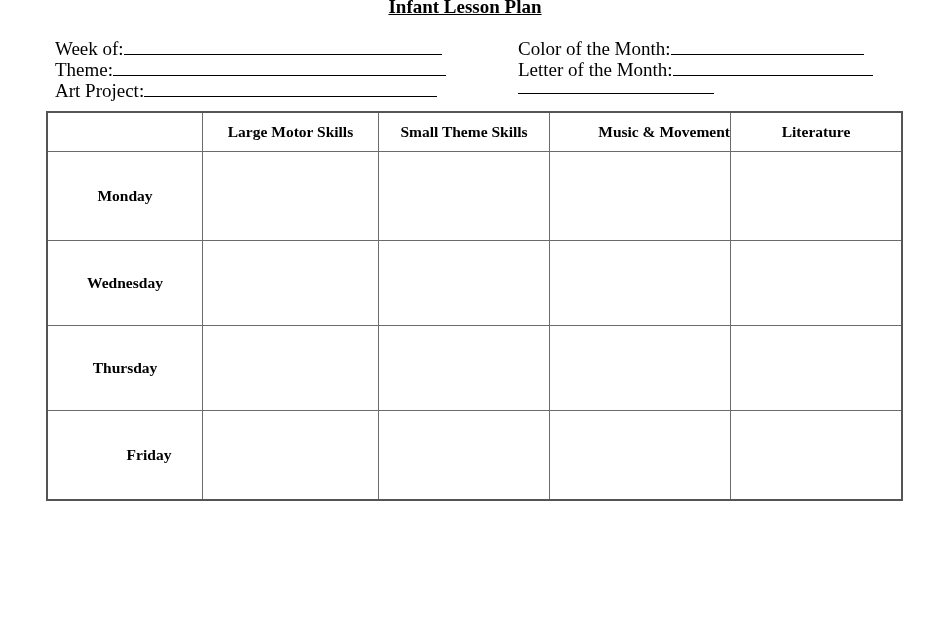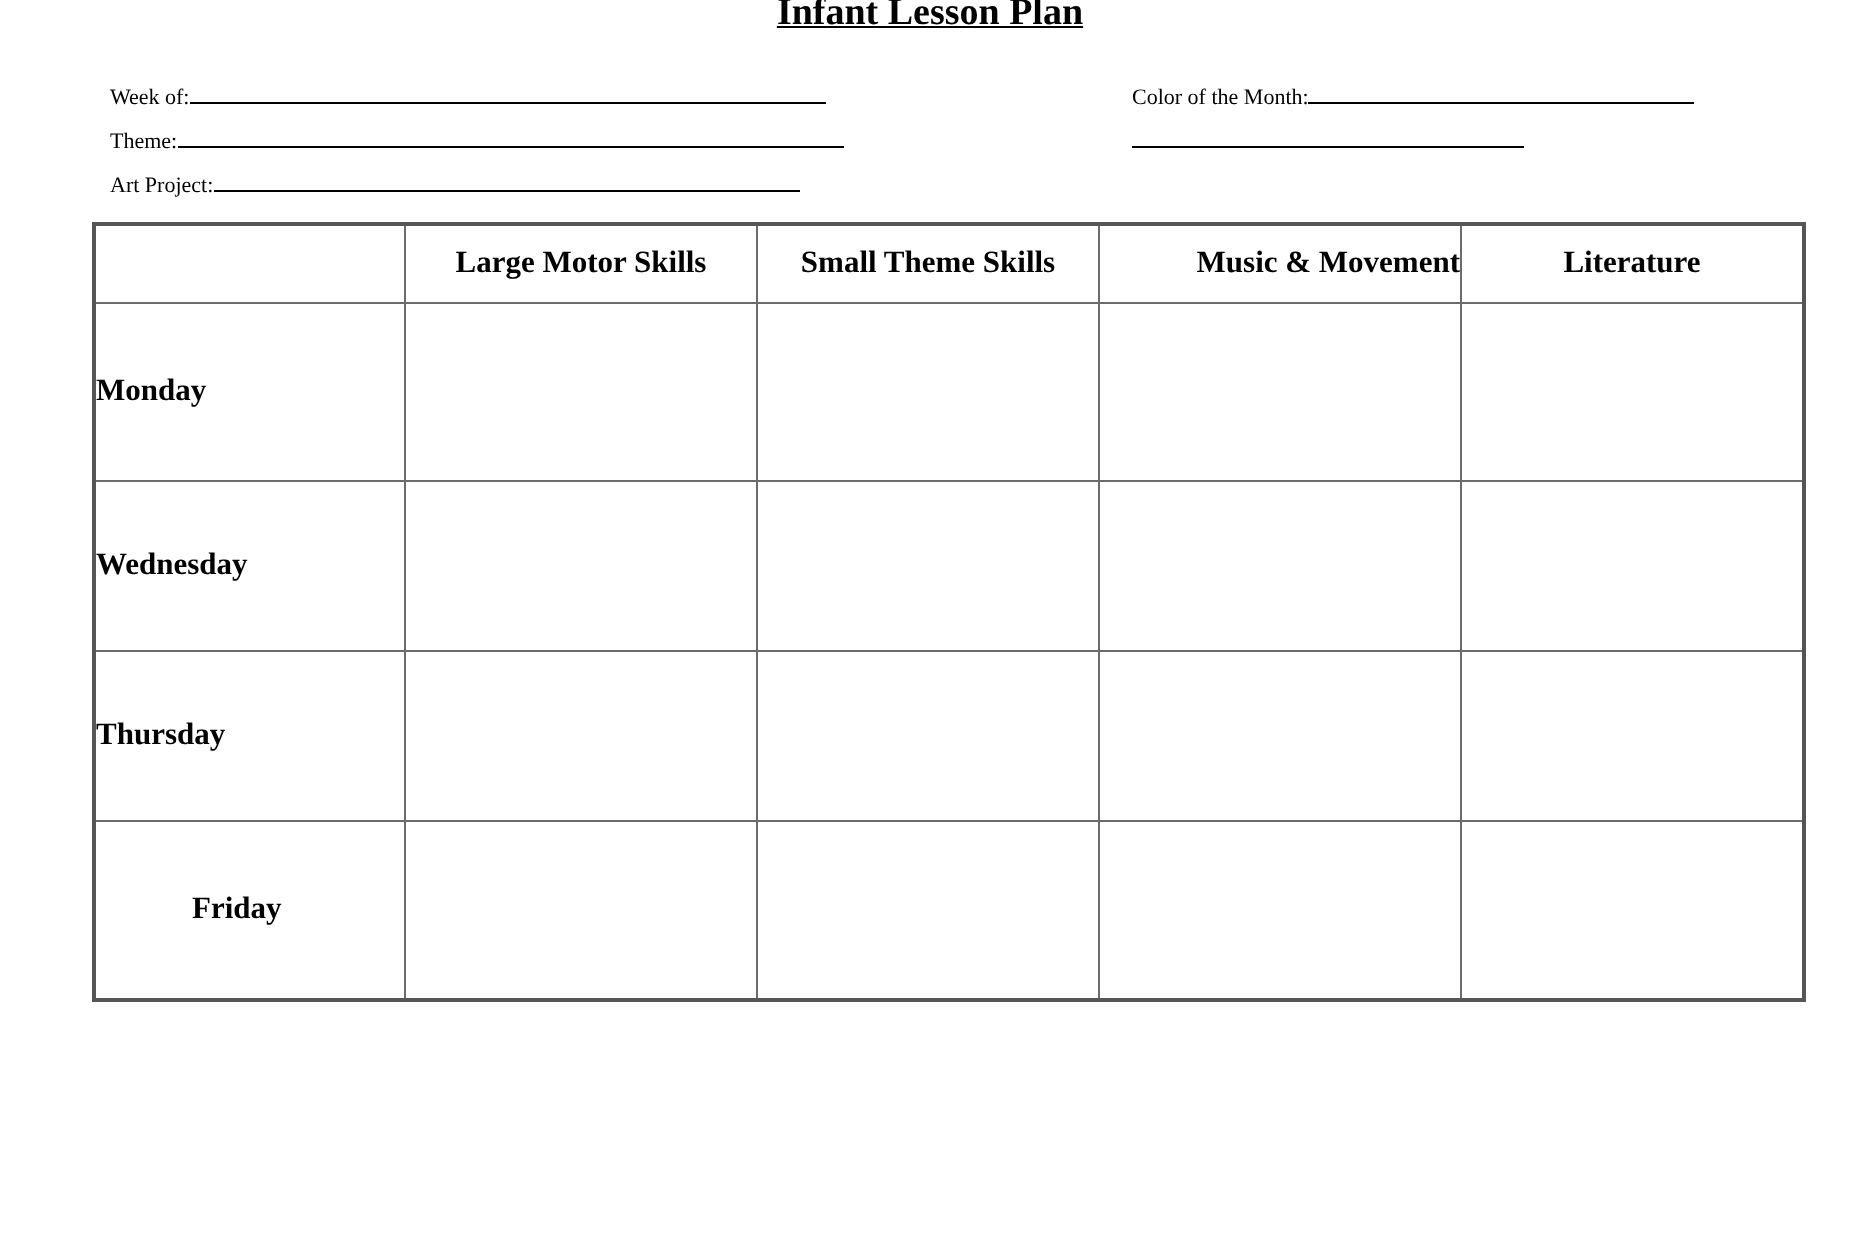--- a/index.html
+++ b/index.html
@@ -38,30 +38,30 @@
     top: 38px;
     left: 0;
     width: 930px;
     height: 62px;
   }
   .meta-col {
     position: absolute;
     top: 0;
   }
   .meta-col.left { left: 55px; }
-  .meta-col.right { left: 518px; margin-left: 48px; }
+  .meta-col.right { left: 518px; }
   .meta-row {
     display: flex;
     align-items: baseline;
     font-size: 15px;
     line-height: 21px;
     white-space: nowrap;
   }
   .meta-label {
-    font-size: 11px;
+    font-size: 19px;
   }
   .meta-rule {
     display: inline-block;
     border-bottom: 1px solid #000;
     height: 13px;
     margin-left: 0px;
   }
   .rule-w1 { width: 318px; }
   .rule-w2 { width: 333px; }
   .rule-w3 { width: 293px; }
@@ -98,20 +98,21 @@
     vertical-align: middle;
     font-family: "Liberation Serif", serif;
   }
   .w-large { width: 175px; }
   .w-small { width: 170px; }
   .w-music { width: 180px; text-align: right; }
   .w-lit { width: 170px; }
   .day-cell {
     font-size: 15.5px;
     font-weight: bold;
+    text-align: center;
     vertical-align: middle;
     width: 106px;
     height: 84px;
   }
   .entry-cell {
     height: 84px;
     vertical-align: top;
   }
   .row-first .day-cell, .row-first .entry-cell { height: 88px; }
   .row-last .day-cell, .row-last .entry-cell { height: 88px; padding-left: 48px; }
@@ -137,20 +138,24 @@
       <div class="meta-row">
         <span class="meta-label">Art Project:</span>
         <span class="meta-rule rule-w3"></span>
       </div>
     </div>
 
     <div class="meta-col right">
       <div class="meta-row">
         <span class="meta-label">Color of the Month:</span>
         <span class="meta-rule rule-r1"></span>
+      </div>
+      <div class="meta-row">
+        <span class="meta-label">Letter of the Month:</span>
+        <span class="meta-rule rule-r2"></span>
       </div>
       <div class="meta-row">
         <span class="meta-rule rule-r3"></span>
       </div>
     </div>
 
   </div>
 
   <table class="plan">
     <thead>

